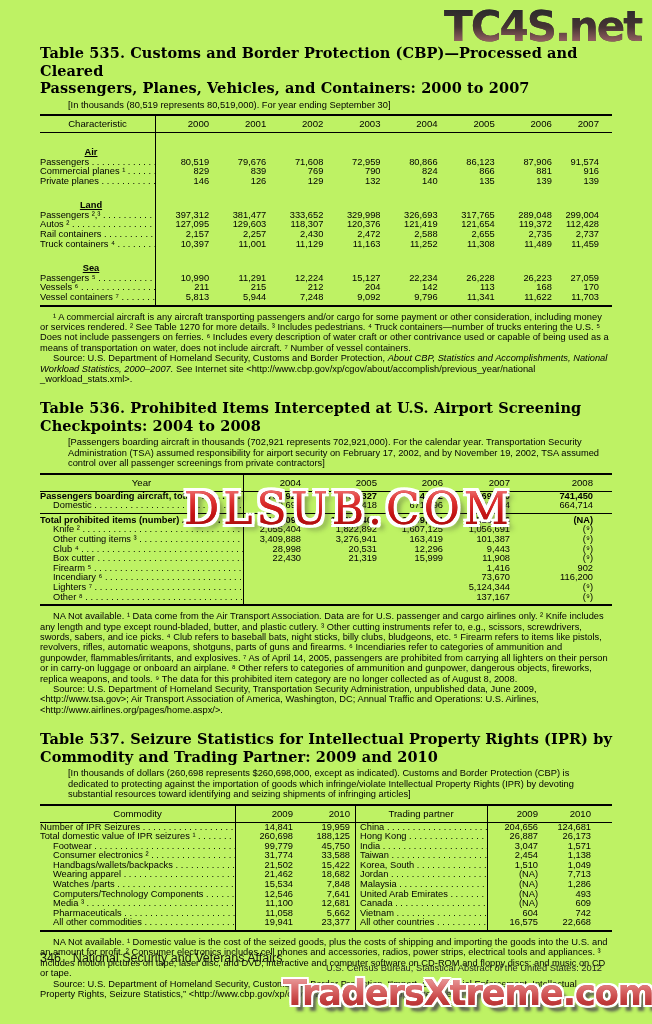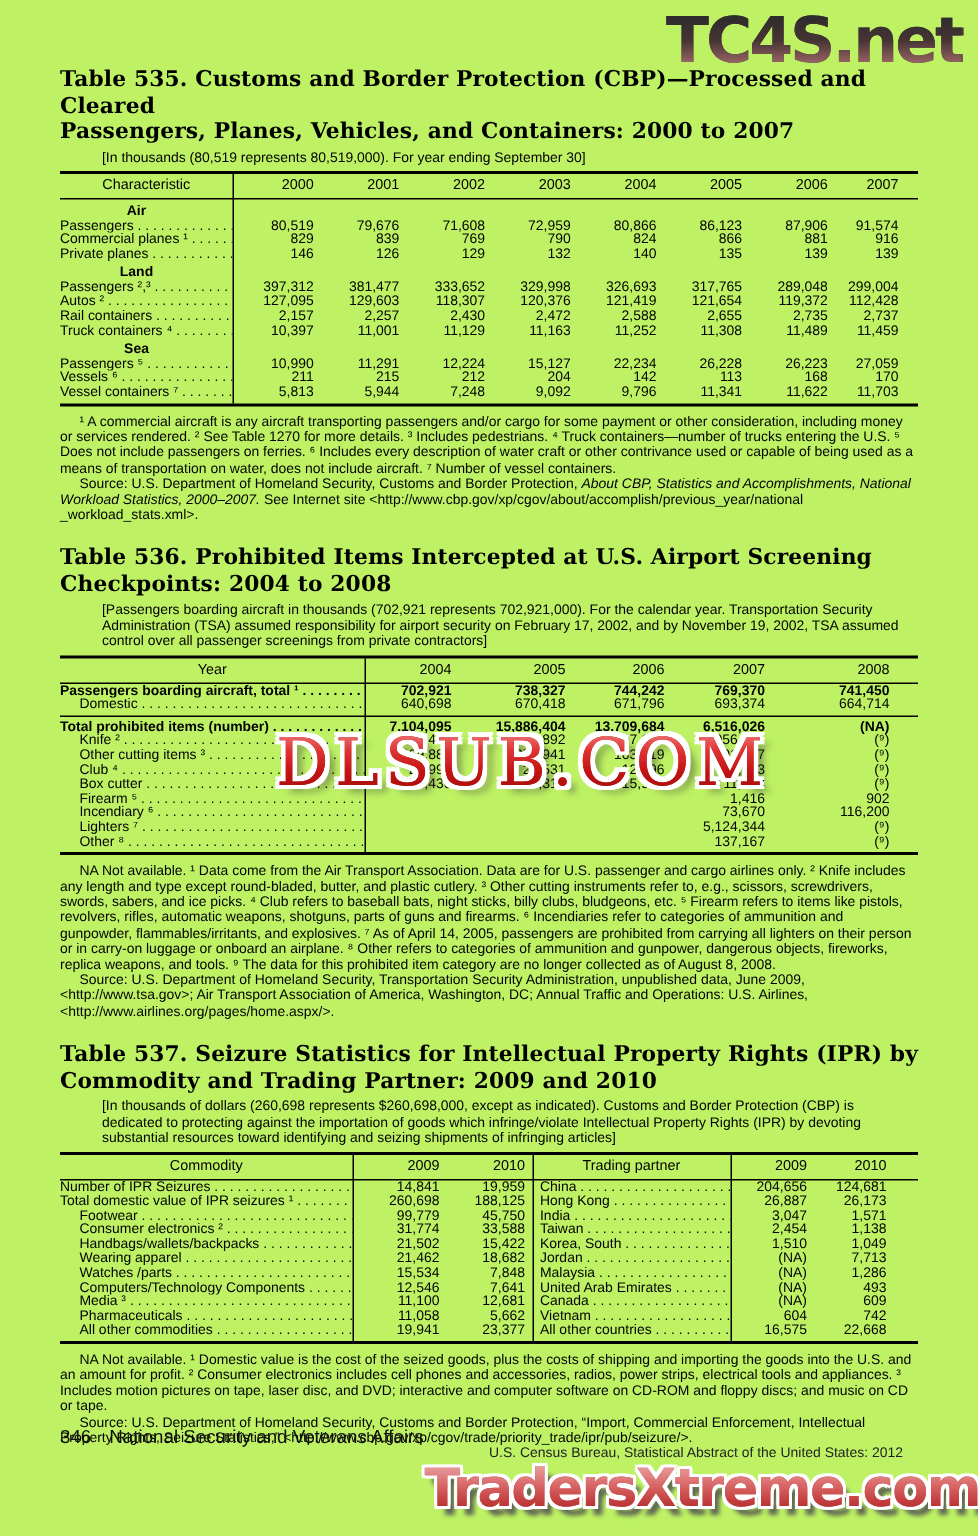--- a/index.html
+++ b/index.html
@@ -19,21 +19,21 @@
   
   .tbl{position:relative;border-top:2px solid #000;border-bottom:2px solid #000;
        font-size:9.3px;padding-bottom:2px;}
   .row{display:grid;line-height:9.6px;align-items:baseline;}
   .hrow{line-height:14px;border-bottom:1px solid #000;padding:1px 0 1px 0;font-size:9.6px;}
   .cell{min-height:1px;}
   .cell.ch{text-align:center;}
   .cell.num{text-align:right;padding-right:3px;white-space:nowrap;}
   .lbl{overflow:hidden;white-space:nowrap;padding-right:3px;}
   .lbl::after{content:" . . . . . . . . . . . . . . . . . . . . . . . . . . . . . . . . . . . . . . . . . . . . . .";}
-  .grow{margin-top:3px;}
+  .grow{margin-top:15px;text-decoration:underline;}
   .gname{text-align:center;font-weight:bold;}
   .row.b{font-weight:bold;}
   .row.ra{border-top:1px solid #000;margin-top:2px;padding-top:2px;}
   .cell.ind{padding-left:13px;}
   .cell.ind2{padding-left:5px;}
   .vline{position:absolute;top:0;bottom:0;width:1px;background:#000;}
 
   .t535 .row{grid-template-columns:115px repeat(8,1fr);}
   .t535 .row .cell:last-child{padding-right:13px;}
   .t536 .row{grid-template-columns:203px 62px 76px 66px 67px 98px;}

